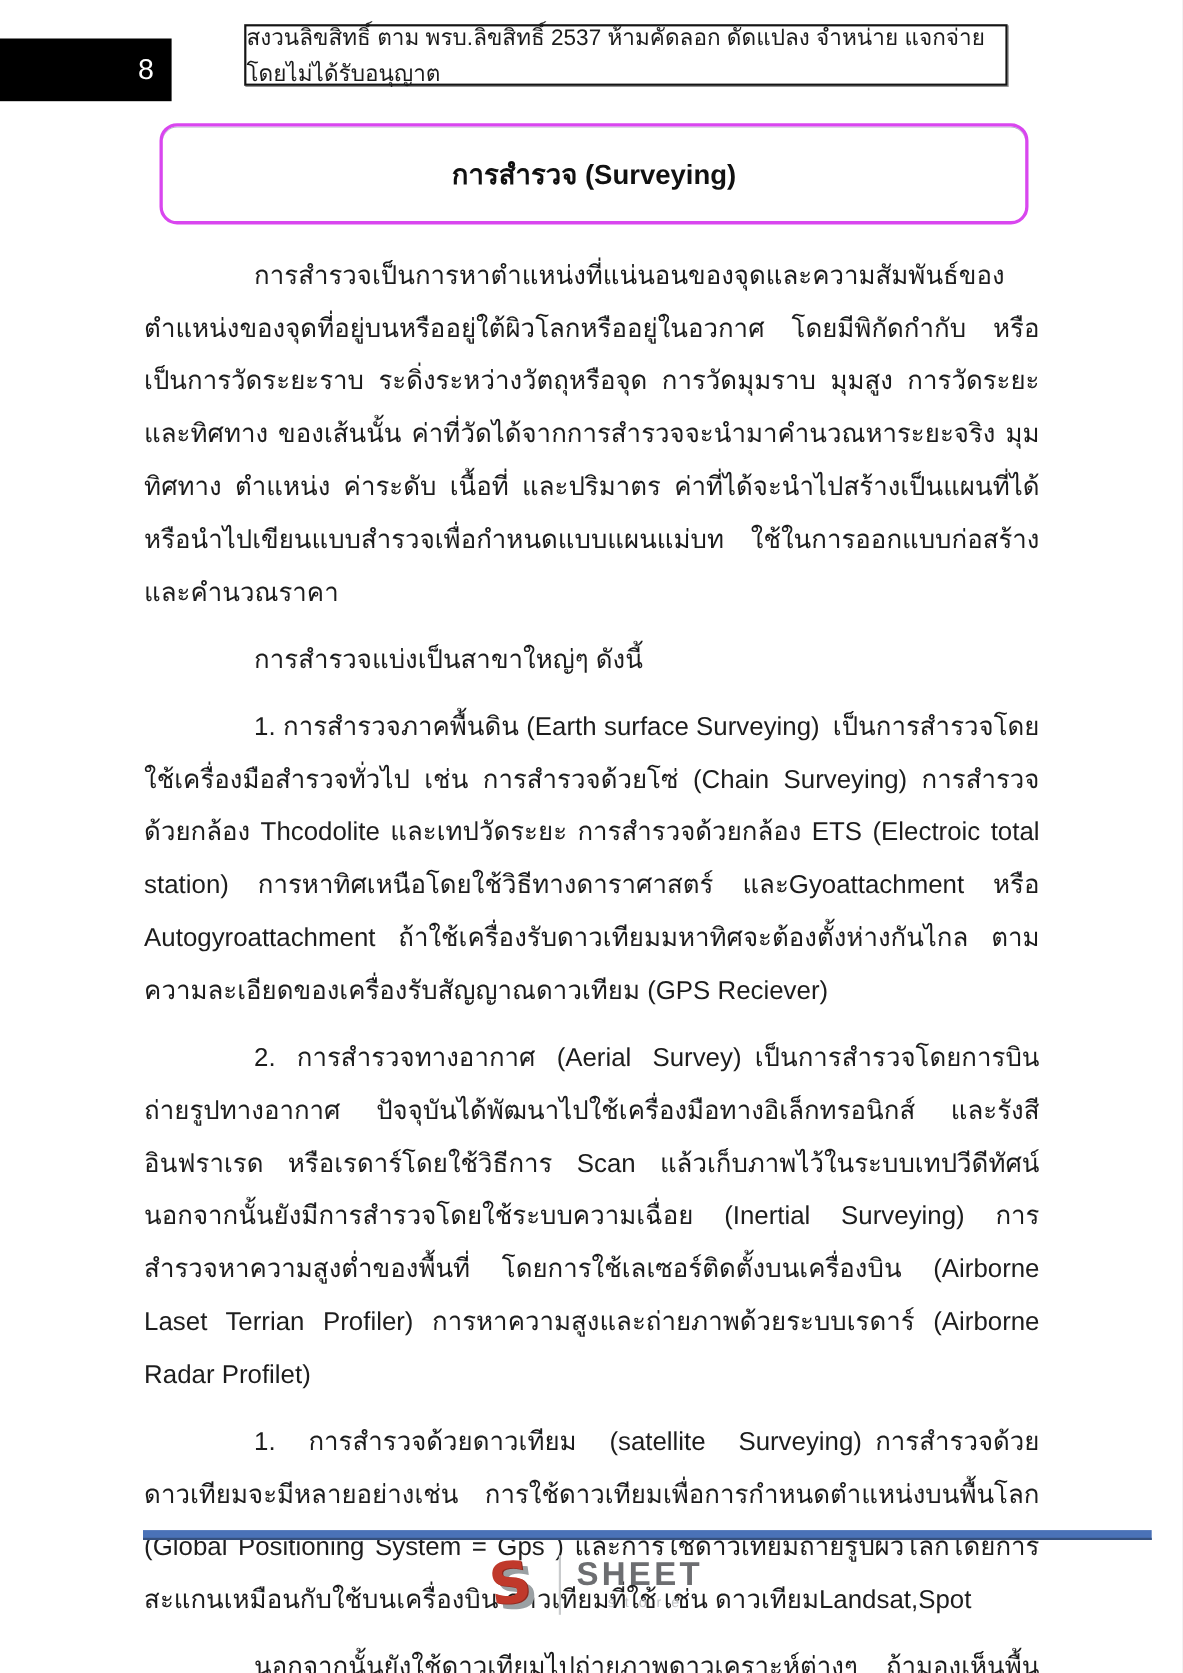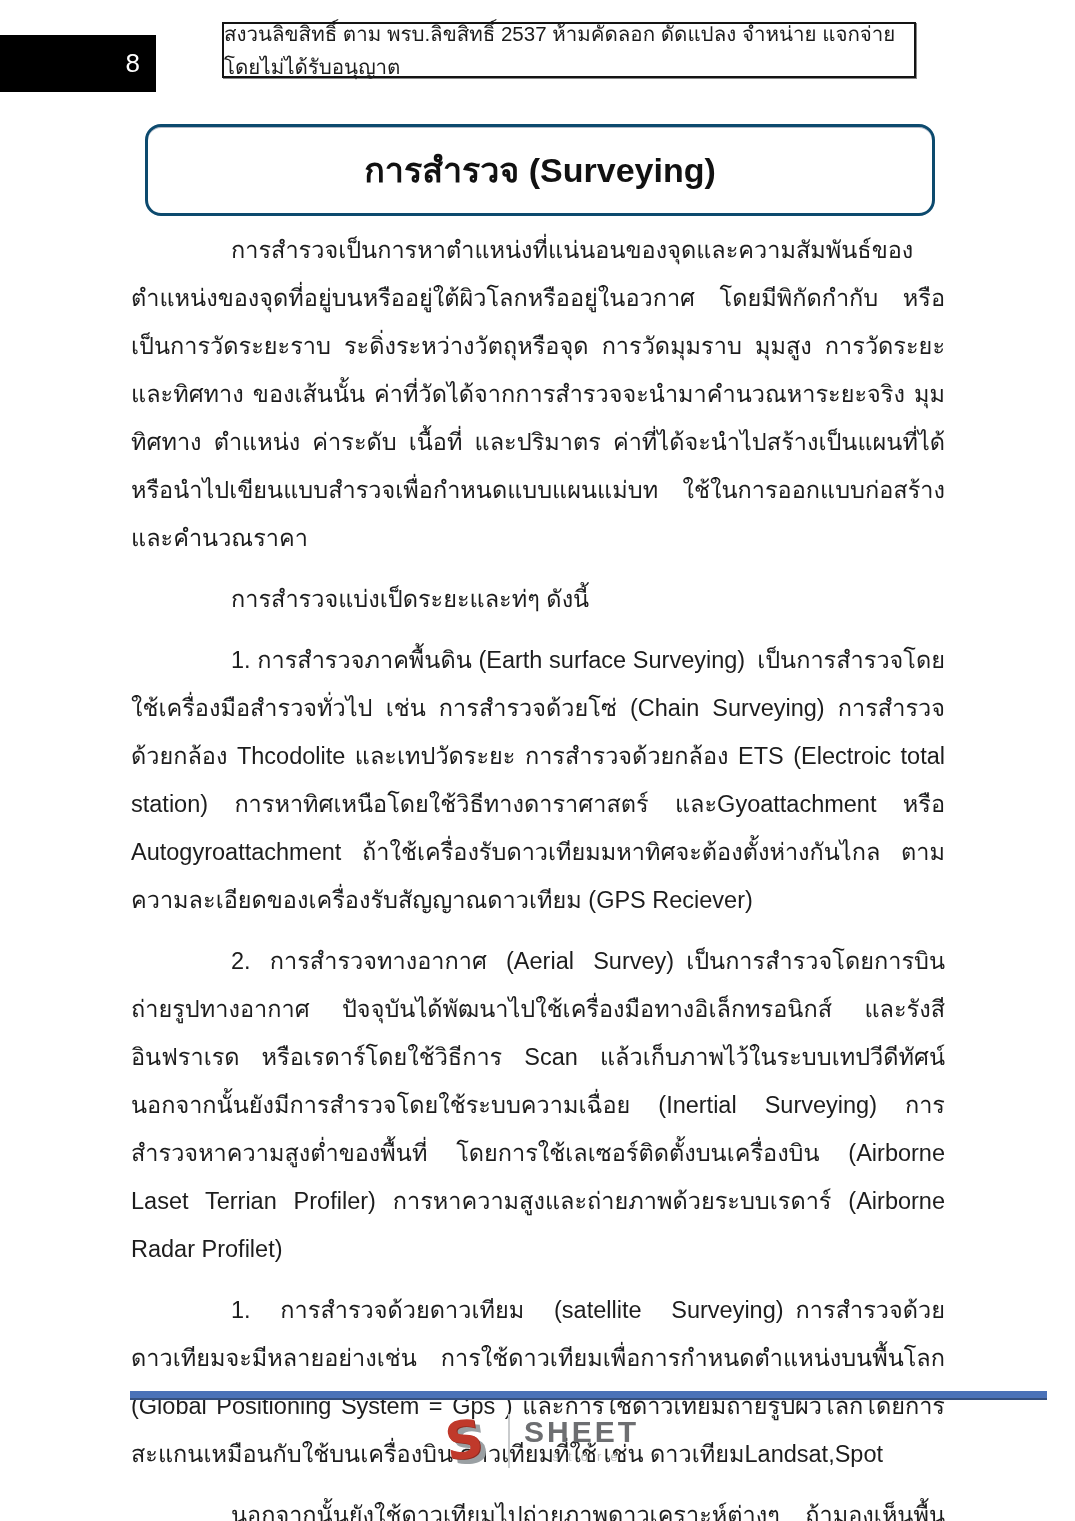--- a/index.html
+++ b/index.html
@@ -40,28 +40,28 @@
     justify-content: center;
     font-size: 20.5px;
     color: #1c1c1c;
     box-shadow: 1px 1px 0 #888;
     margin-left: 46px;
   }
 
   
   .title-box {
     position: absolute;
-    left: 145px; top: 124px;
+    left: 145px; top: 112px;
     width: 790px; height: 92px;
-    border: 3px solid #0c4a6e;
+    border: 3px solid #d946ef;
     border-radius: 16px;
     display: flex;
     align-items: center;
     justify-content: center;
-    font-size: 34px;
+    font-size: 25px;
     font-weight: bold;
     color: #111;
     box-shadow: inset 0 1px 0 rgba(30,50,90,.35);
   }
 
   
   .content {
     position: absolute;
     left: 131px; top: 226px;
     width: 814px;
@@ -140,21 +140,21 @@
   <div class="copyright-box">
     <span>สงวนลิขสิทธิ์ ตาม พรบ.ลิขสิทธิ์ 2537 ห้ามคัดลอก ดัดแปลง จำหน่าย แจกจ่าย โดยไม่ได้รับอนุญาต</span>
   </div>
 
   <div class="title-box">
     <span>การสำรวจ (Surveying)</span>
   </div>
 
   <div class="content">
     <p>การสำรวจเป็นการหาตำแหน่งที่แน่นอนของจุดและความสัมพันธ์ของตำแหน่งของจุดที่อยู่บนหรืออยู่ใต้ผิวโลกหรืออยู่ในอวกาศ  โดยมีพิกัดกำกับ หรือเป็นการวัดระยะราบ  ระดิ่งระหว่างวัตถุหรือจุด การวัดมุมราบ มุมสูง การวัดระยะและทิศทาง  ของเส้นนั้น ค่าที่วัดได้จากการสำรวจจะนำมาคำนวณหาระยะจริง มุม ทิศทาง ตำแหน่ง ค่าระดับ เนื้อที่ และปริมาตร  ค่าที่ได้จะนำไปสร้างเป็นแผนที่ได้หรือนำไปเขียนแบบสำรวจเพื่อกำหนดแบบแผนแม่บท  ใช้ในการออกแบบก่อสร้างและคำนวณราคา</p>
-    <p>การสำรวจแบ่งเป็ดระยะและท่ๆ ดังนี้</p>
+    <p>การสำรวจแบ่งเป็นสาขาใหญ่ๆ ดังนี้</p>
 
     <p><strong class="sec-head">1. การสำรวจภาคพื้นดิน  (Earth  surface Surveying)</strong><span>เป็นการสำรวจโดยใช้เครื่องมือสำรวจทั่วไป เช่น การสำรวจด้วยโซ่ (Chain  Surveying)  การสำรวจด้วยกล้อง Thcodolite  และเทปวัดระยะ การสำรวจด้วยกล้อง ETS (Electroic total station)  การหาทิศเหนือโดยใช้วิธีทางดาราศาสตร์ และGyoattachment หรือ Autogyroattachment  ถ้าใช้เครื่องรับดาวเทียมมหาทิศจะต้องตั้งห่างกันไกล ตามความละเอียดของเครื่องรับสัญญาณดาวเทียม (GPS Reciever)</span></p>
 
     <p><strong class="sec-head">2. การสำรวจทางอากาศ  (Aerial  Survey)</strong><span>เป็นการสำรวจโดยการบินถ่ายรูปทางอากาศ ปัจจุบันได้พัฒนาไปใช้เครื่องมือทางอิเล็กทรอนิกส์ และรังสีอินฟราเรด หรือเรดาร์โดยใช้วิธีการ Scan  แล้วเก็บภาพไว้ในระบบเทปวีดีทัศน์นอกจากนั้นยังมีการสำรวจโดยใช้ระบบความเฉื่อย (Inertial Surveying) การสำรวจหาความสูงต่ำของพื้นที่ โดยการใช้เลเซอร์ติดตั้งบนเครื่องบิน (Airborne Laset Terrian Profiler) การหาความสูงและถ่ายภาพด้วยระบบเรดาร์  (Airborne Radar Profilet)</span></p>
 
     <p><strong class="sec-head">1. การสำรวจด้วยดาวเทียม (satellite Surveying)</strong><span>การสำรวจด้วยดาวเทียมจะมีหลายอย่างเช่น  การใช้ดาวเทียมเพื่อการกำหนดตำแหน่งบนพื้นโลก (Global Positioning System = Gps ) และการใช้ดาวเทียมถ่ายรูปผิวโลกโดยการสะแกนเหมือนกับใช้บนเครื่องบิน  ดาวเทียมที่ใช้ เช่น ดาวเทียมLandsat,Spot</span></p>
 
     <p>นอกจากนั้นยังใช้ดาวเทียมไปถ่ายภาพดาวเคราะห์ต่างๆ ถ้ามองเห็นพื้นผิวก็จะใช้ระบบอินฟาเรด ถ้ามองไม่เห็นเช่นดาวพระศุกร์ก็จะใช้ระบบเรดาร์เพื่อนำมาทำแผนที่  เราเรียกระบบนี้ว่า Satellite Photography และ C- and S-band radat system  การหาระยะเส้นฐานระยะไกล (Very long BaselineIntergerometry = VLBI)</p>
 
   </div>

